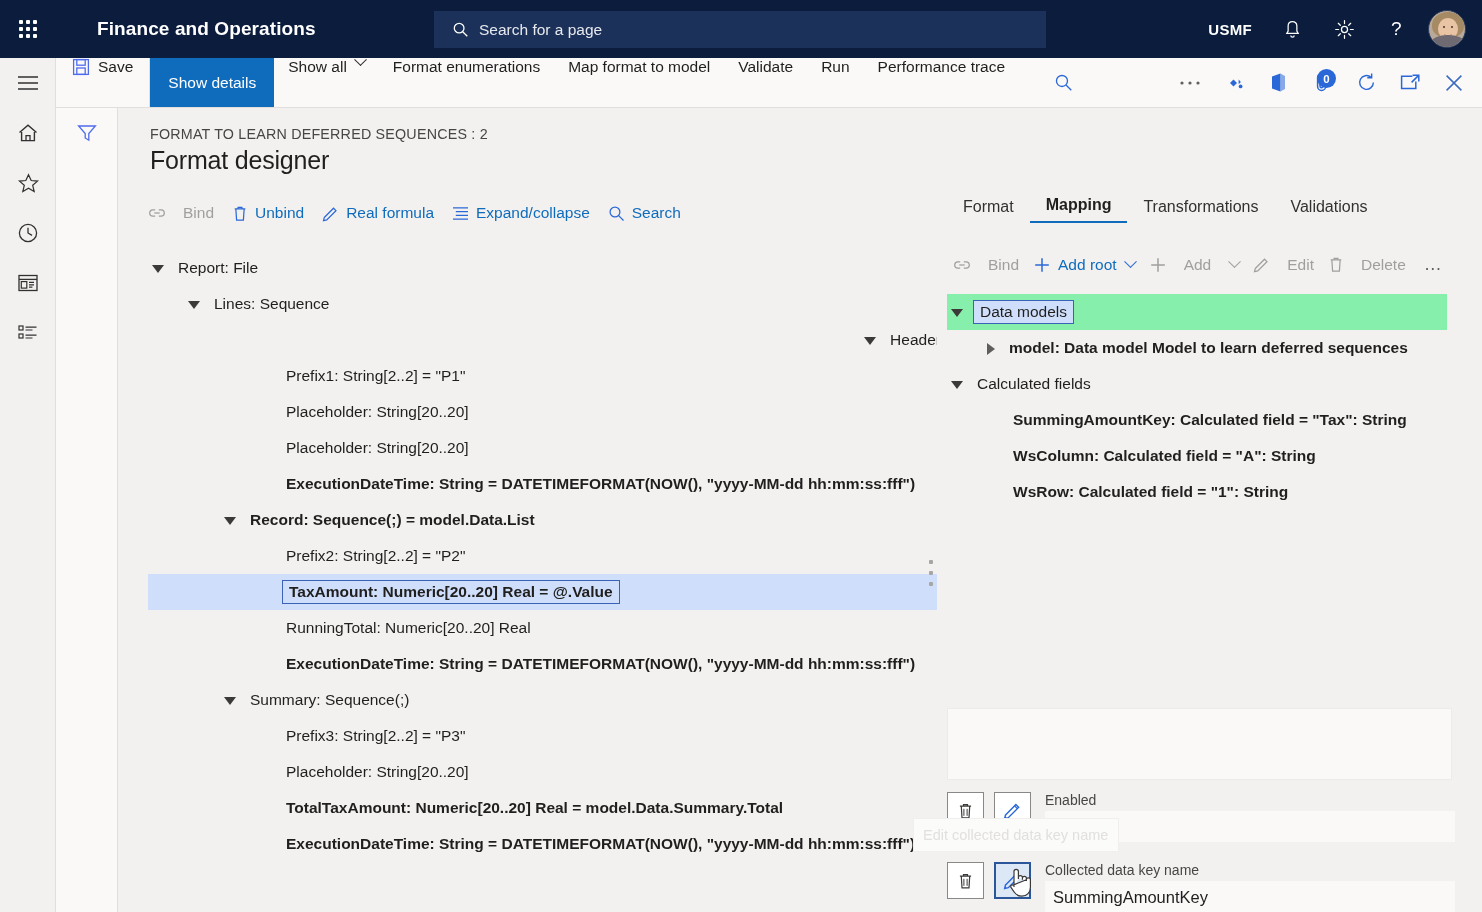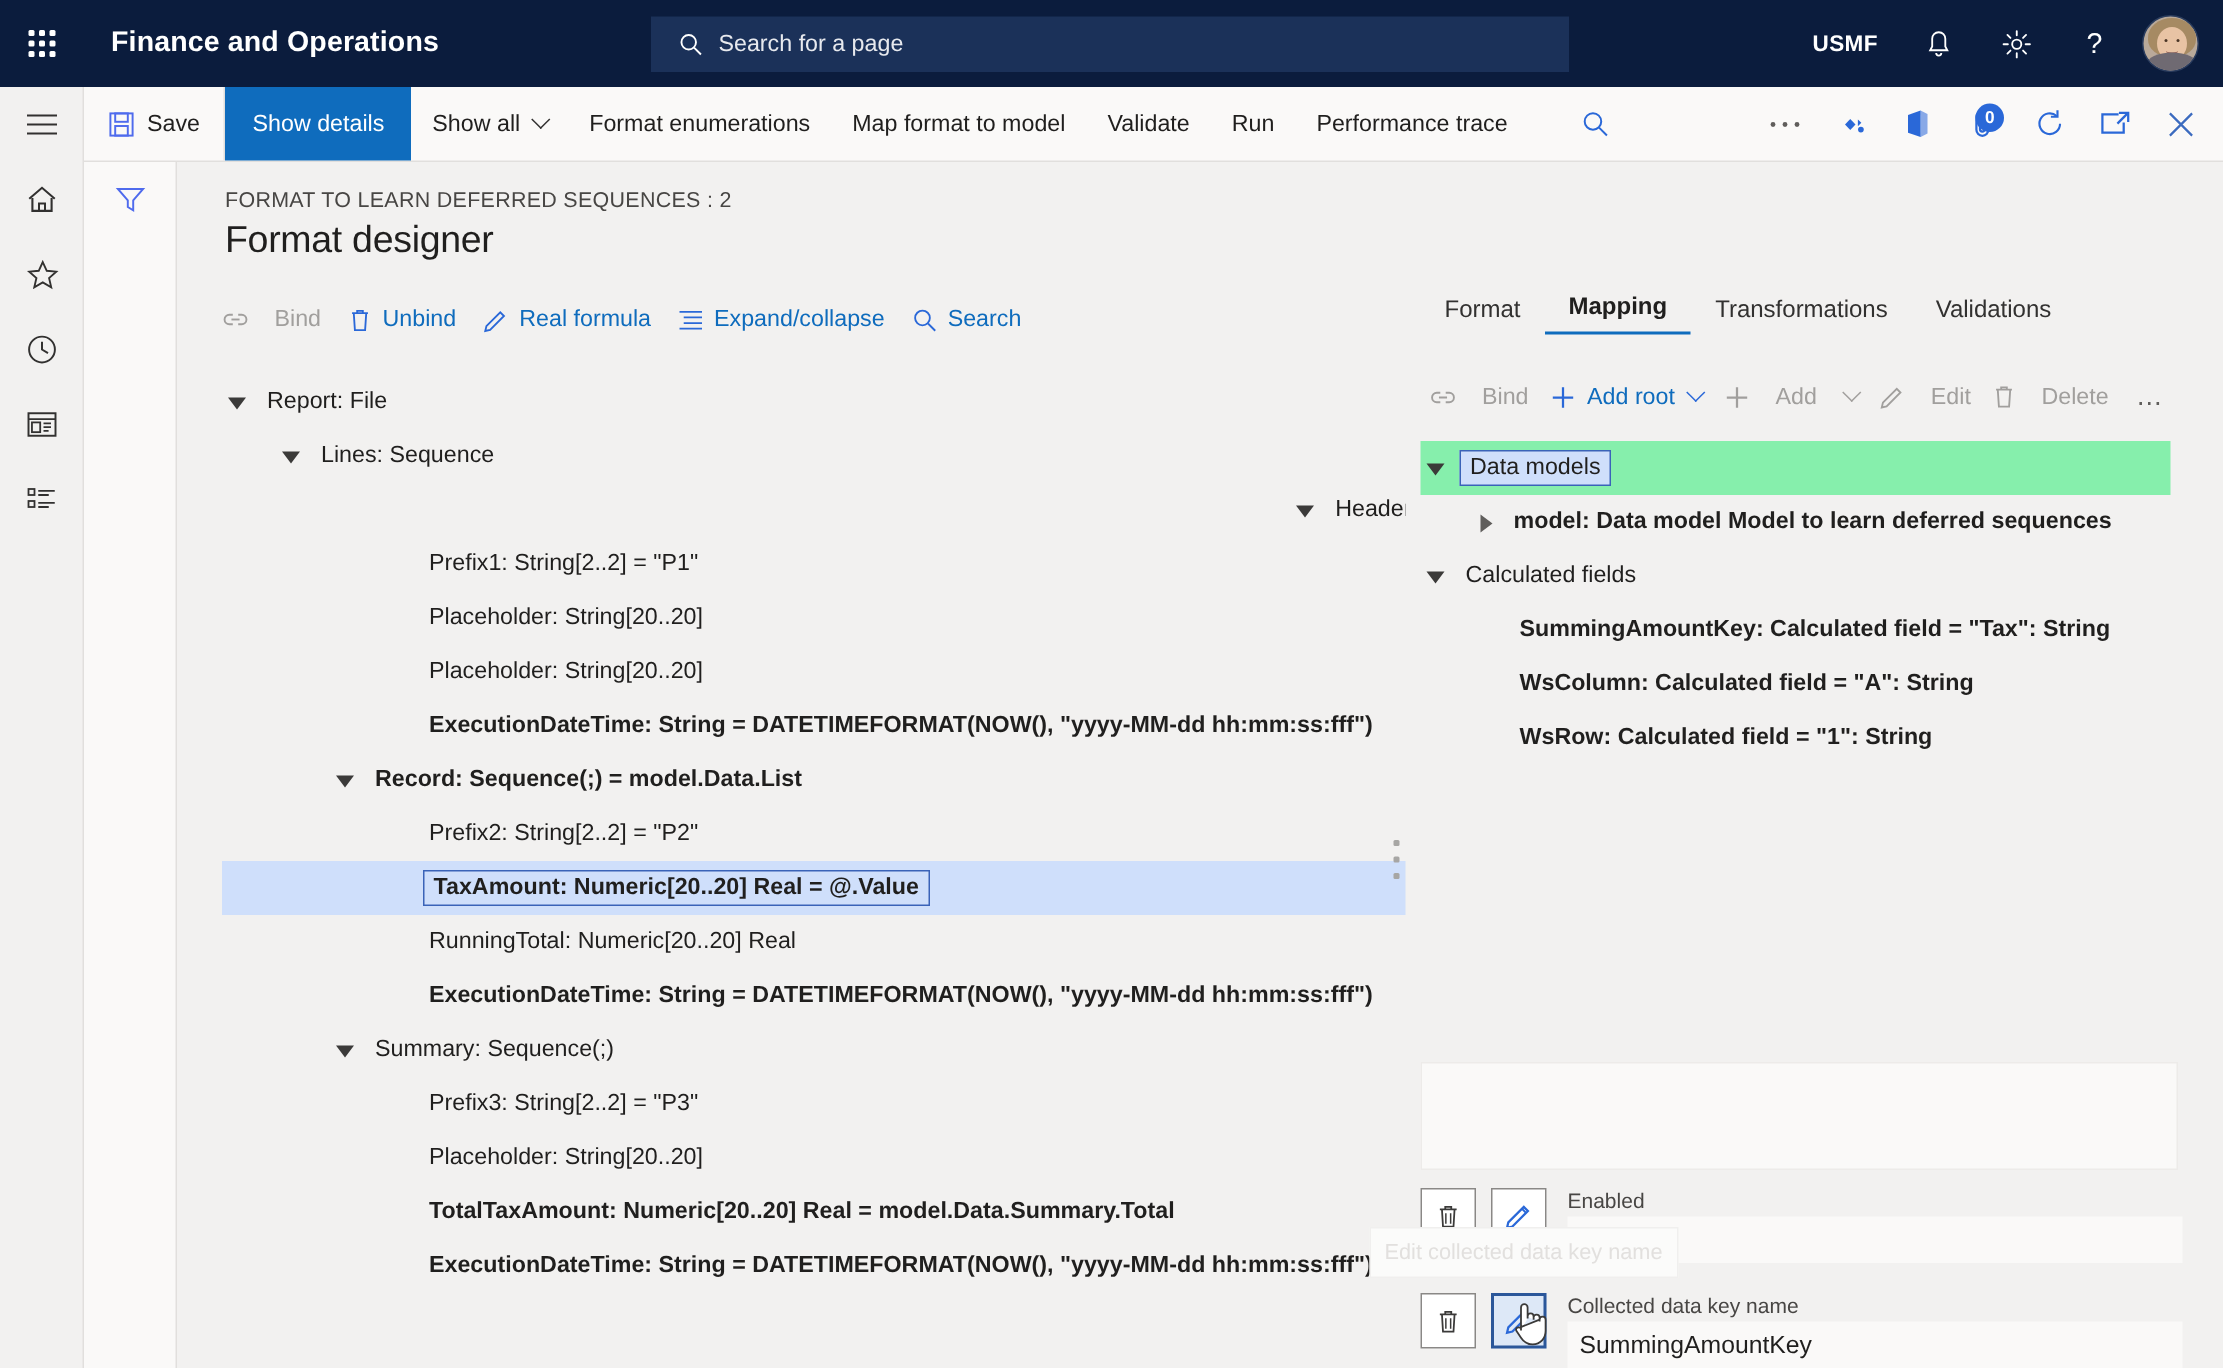--- a/index.html
+++ b/index.html
@@ -9,21 +9,21 @@
     overflow: hidden;
     background: #f2f1f0;
     font-family: "Liberation Sans", sans-serif;
     -webkit-font-smoothing: antialiased;
   }
 
   
   #topbar {
     position: absolute; left: 0; top: 0; width: 1482px; height: 58px;
     background: #0b1c3d;
-    display: flex; align-items: center;
+    display: flex; align-items: center; gap: 23px;
   }
   .waffle {
     width: 56px; height: 58px;
     display: flex; align-items: center; justify-content: center;
     cursor: pointer;
   }
   .waffle-grid {
     display: grid; grid-template-columns: repeat(3, 4px);
     grid-template-rows: repeat(3, 4px); gap: 3px;
   }
@@ -72,21 +72,21 @@
     cursor: pointer;
   }
 
   
   #cmdbar {
     position: absolute; left: 56px; top: 58px; width: 1426px; height: 50px;
     background: #faf9f8; border-bottom: 1px solid #e1dfdd;
     display: flex; align-items: stretch;
   }
   .cmd {
-    display: flex; align-items: center; padding: 0 14px;
+    display: flex; padding: 0 14px;
     font-size: 15.5px; color: #201f1e; cursor: pointer; white-space: nowrap;
   }
   .cmd .ci { margin-right: 8px; display:flex; }
   #save-cmd { padding-left: 16px; padding-right: 16px; border-right: 1px solid #e1dfdd; }
   #showdetails-cmd {
     background: #0f6cbd; color: #ffffff; font-size: 15.5px;
     padding: 0 18px; align-items: center; display:flex; cursor:pointer;
   }
   .chev-d {
     display:inline-block; width: 9px; height: 9px; margin-left: 9px;

